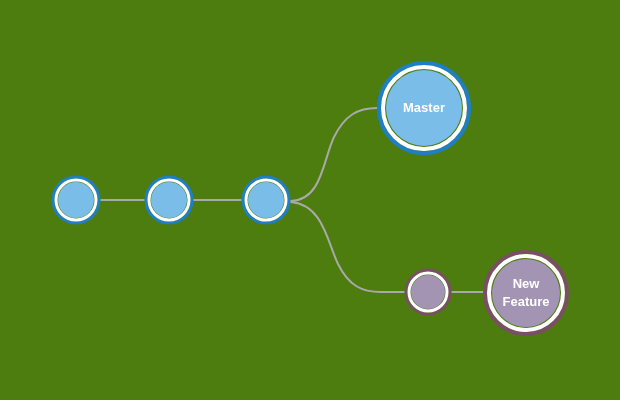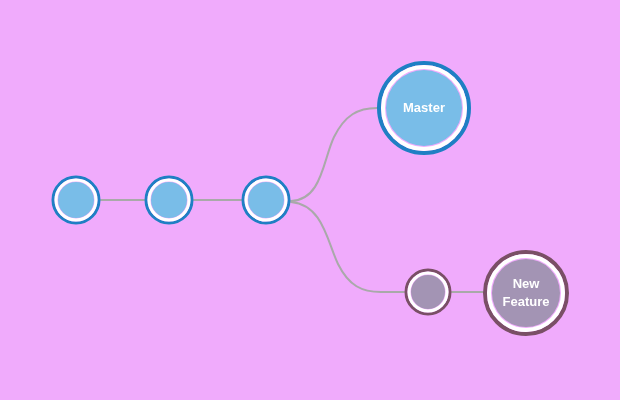--- a/index.html
+++ b/index.html
@@ -11,21 +11,21 @@
     width: 620px;
     height: 400px;
     background: #ffffff;
     font-family: "Liberation Sans", sans-serif;
     overflow: hidden;
   }
   #diagram-root {
     position: relative;
     width: 620px;
     height: 400px;
-    background: #f0abfc;
+    background: #4d7c0f;
   }
   #branch-svg {
     position: absolute;
     top: 0;
     left: 0;
     width: 620px;
     height: 400px;
     display: block;
   }
   .node-label {

